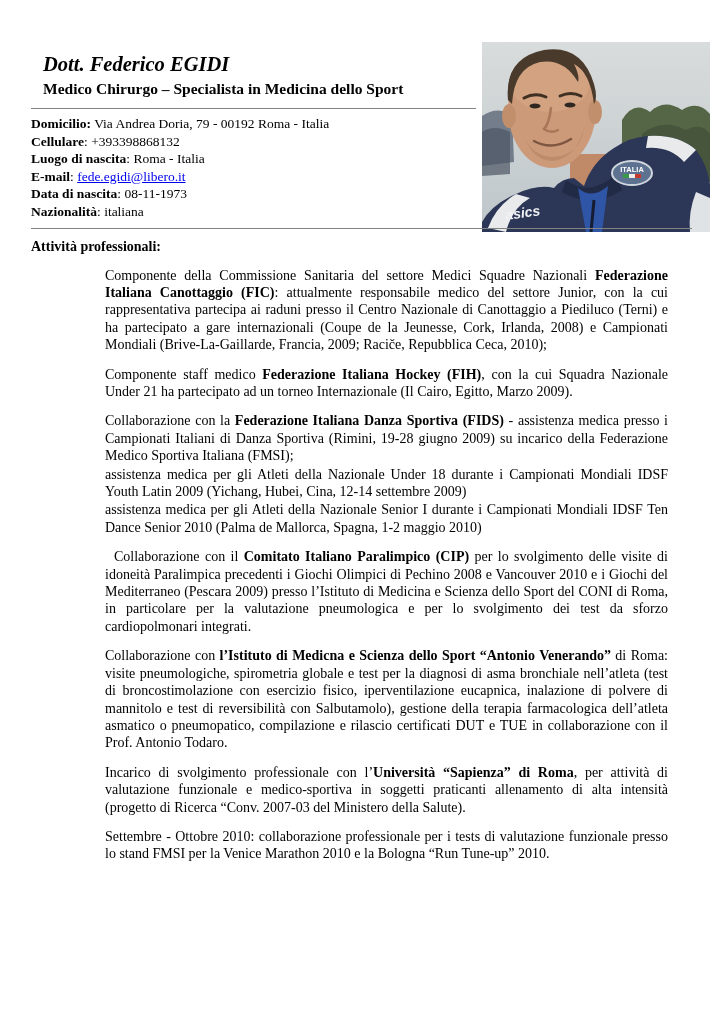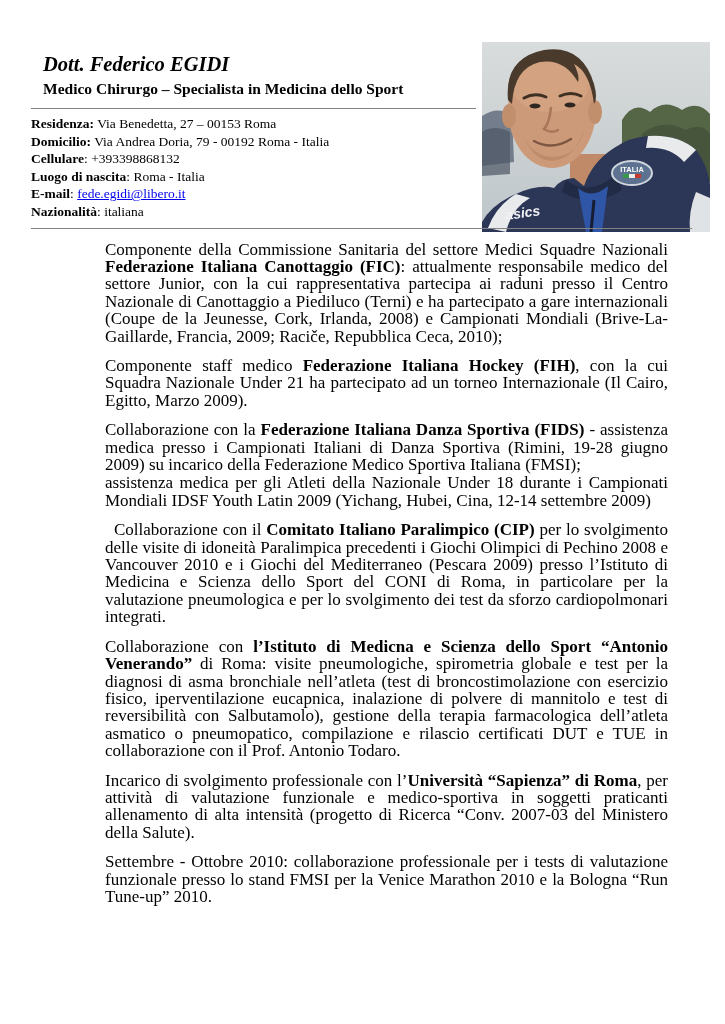--- a/index.html
+++ b/index.html
@@ -20,21 +20,21 @@
 
   .contact { margin-top:6px; font-size:13.5px; line-height:17.6px; }
   .contact-row b { font-weight:bold; }
   .contact-row a { color:#0000EE; text-decoration:underline; cursor:pointer; }
 
   .section-heading { margin-top:9px; font-size:14px; font-weight:bold; line-height:17px; }
   .period { margin-top:16px; font-size:14px; line-height:17px; text-decoration:underline; display:inline-block; }
 
   .paras {
     margin-left:74px; width:563px; margin-top:1px;
-    font-size:17px; line-height:17.4px; text-align:justify;
+    font-size:14px; line-height:17.4px; text-align:justify;
   }
   .para { margin-top:12px; }
   .para.no-gap { margin-top:1px; }
   .para.first-indent { text-indent:9px; }
   .para b { font-weight:bold; }
 
   .photo {
     position:absolute; left:482px; top:42px; width:228px; height:190px;
     overflow:hidden; background:#c9ced2;
   }
@@ -112,37 +112,39 @@
   <div class="content">
 
     <div class="title-block">
       <h1 class="cv-name">Dott. Federico EGIDI</h1>
       <h2 class="cv-subtitle">Medico Chirurgo – Specialista in Medicina dello Sport</h2>
     </div>
 
     <div class="rule rule-top"></div>
 
     <div class="contact">
-      <div class="contact-row"><b>Residenza:</b><span> Via Benedetta, 27 – 00153 Roma</span></div>
       <div class="contact-row"><b>Domicilio:</b><span> Via Andrea Doria, 79 - 00192 Roma - Italia</span></div>
       <div class="contact-row"><b>Cellulare</b><span>: +393398868132</span></div>
       <div class="contact-row"><b>Luogo di nascita</b><span>: Roma - Italia</span></div>
       <div class="contact-row"><b>E-mail</b><span>: </span><a>fede.egidi@libero.it</a></div>
+      <div class="contact-row"><b>Data di nascita</b><span>: 08-11-1973</span></div>
       <div class="contact-row"><b>Nazionalità</b><span>: italiana</span></div>
     </div>
 
     <div class="rule rule-mid"></div>
 
+    <div class="section-heading">Attività professionali:</div>
 
 
     <div class="paras">
         <div class="para"><span>Componente della Commissione Sanitaria del settore Medici Squadre Nazionali </span><b>Federazione Italiana Canottaggio (FIC)</b><span>: attualmente responsabile medico del settore Junior, con la cui rappresentativa partecipa ai raduni presso il Centro Nazionale di Canottaggio a Piediluco (Terni) e ha partecipato a gare internazionali (Coupe de la Jeunesse, Cork, Irlanda, 2008) e Campionati Mondiali (Brive-La-Gaillarde, Francia, 2009; Raciče, Repubblica Ceca, 2010);</span></div>
         <div class="para"><span>Componente staff medico </span><b>Federazione Italiana Hockey (FIH)</b><span>, con la cui Squadra Nazionale Under 21 ha partecipato ad un torneo Internazionale (Il Cairo, Egitto, Marzo 2009).</span></div>
         <div class="para"><span>Collaborazione con la </span><b>Federazione Italiana Danza Sportiva (FIDS)</b><span> - assistenza medica presso i Campionati Italiani di Danza Sportiva (Rimini, 19-28 giugno 2009) su incarico della Federazione Medico Sportiva Italiana (FMSI);</span></div>
         <div class="para no-gap"><span>assistenza medica per gli Atleti della Nazionale Under 18 durante i Campionati Mondiali IDSF Youth Latin 2009 (Yichang, Hubei, Cina, 12-14 settembre 2009)</span></div>
+        <div class="para no-gap"><span>assistenza medica per gli Atleti della Nazionale Senior I durante i Campionati Mondiali IDSF Ten Dance Senior 2010 (Palma de Mallorca, Spagna, 1-2 maggio 2010)</span></div>
         <div class="para first-indent"><span>Collaborazione con il </span><b>Comitato Italiano Paralimpico (CIP)</b><span> per lo svolgimento delle visite di idoneità Paralimpica precedenti i Giochi Olimpici di Pechino 2008 e Vancouver 2010 e i Giochi del Mediterraneo (Pescara 2009) presso l’Istituto di Medicina e Scienza dello Sport del CONI di Roma, in particolare per la valutazione pneumologica e per lo svolgimento dei test da sforzo cardiopolmonari integrati.</span></div>
         <div class="para"><span>Collaborazione con </span><b>l’Istituto di Medicna e Scienza dello Sport “Antonio Venerando”</b><span> di Roma: visite pneumologiche, spirometria globale e test per la diagnosi di asma bronchiale nell’atleta (test di broncostimolazione con esercizio fisico, iperventilazione eucapnica, inalazione di polvere di mannitolo e test di reversibilità con Salbutamolo), gestione della terapia farmacologica dell’atleta asmatico o pneumopatico, compilazione e rilascio certificati DUT e TUE in collaborazione con il Prof. Antonio Todaro.</span></div>
         <div class="para"><span>Incarico di svolgimento professionale con l’</span><b>Università “Sapienza” di Roma</b><span>, per attività di valutazione funzionale e medico-sportiva in soggetti praticanti allenamento di alta intensità (progetto di Ricerca “Conv. 2007-03 del Ministero della Salute).</span></div>
         <div class="para"><span>Settembre - Ottobre 2010: collaborazione professionale per i tests di valutazione funzionale presso lo stand FMSI per la Venice Marathon 2010 e la Bologna “Run Tune-up” 2010.</span></div>
       </div>
 
   </div>
 </div>
 
 </body></html>

